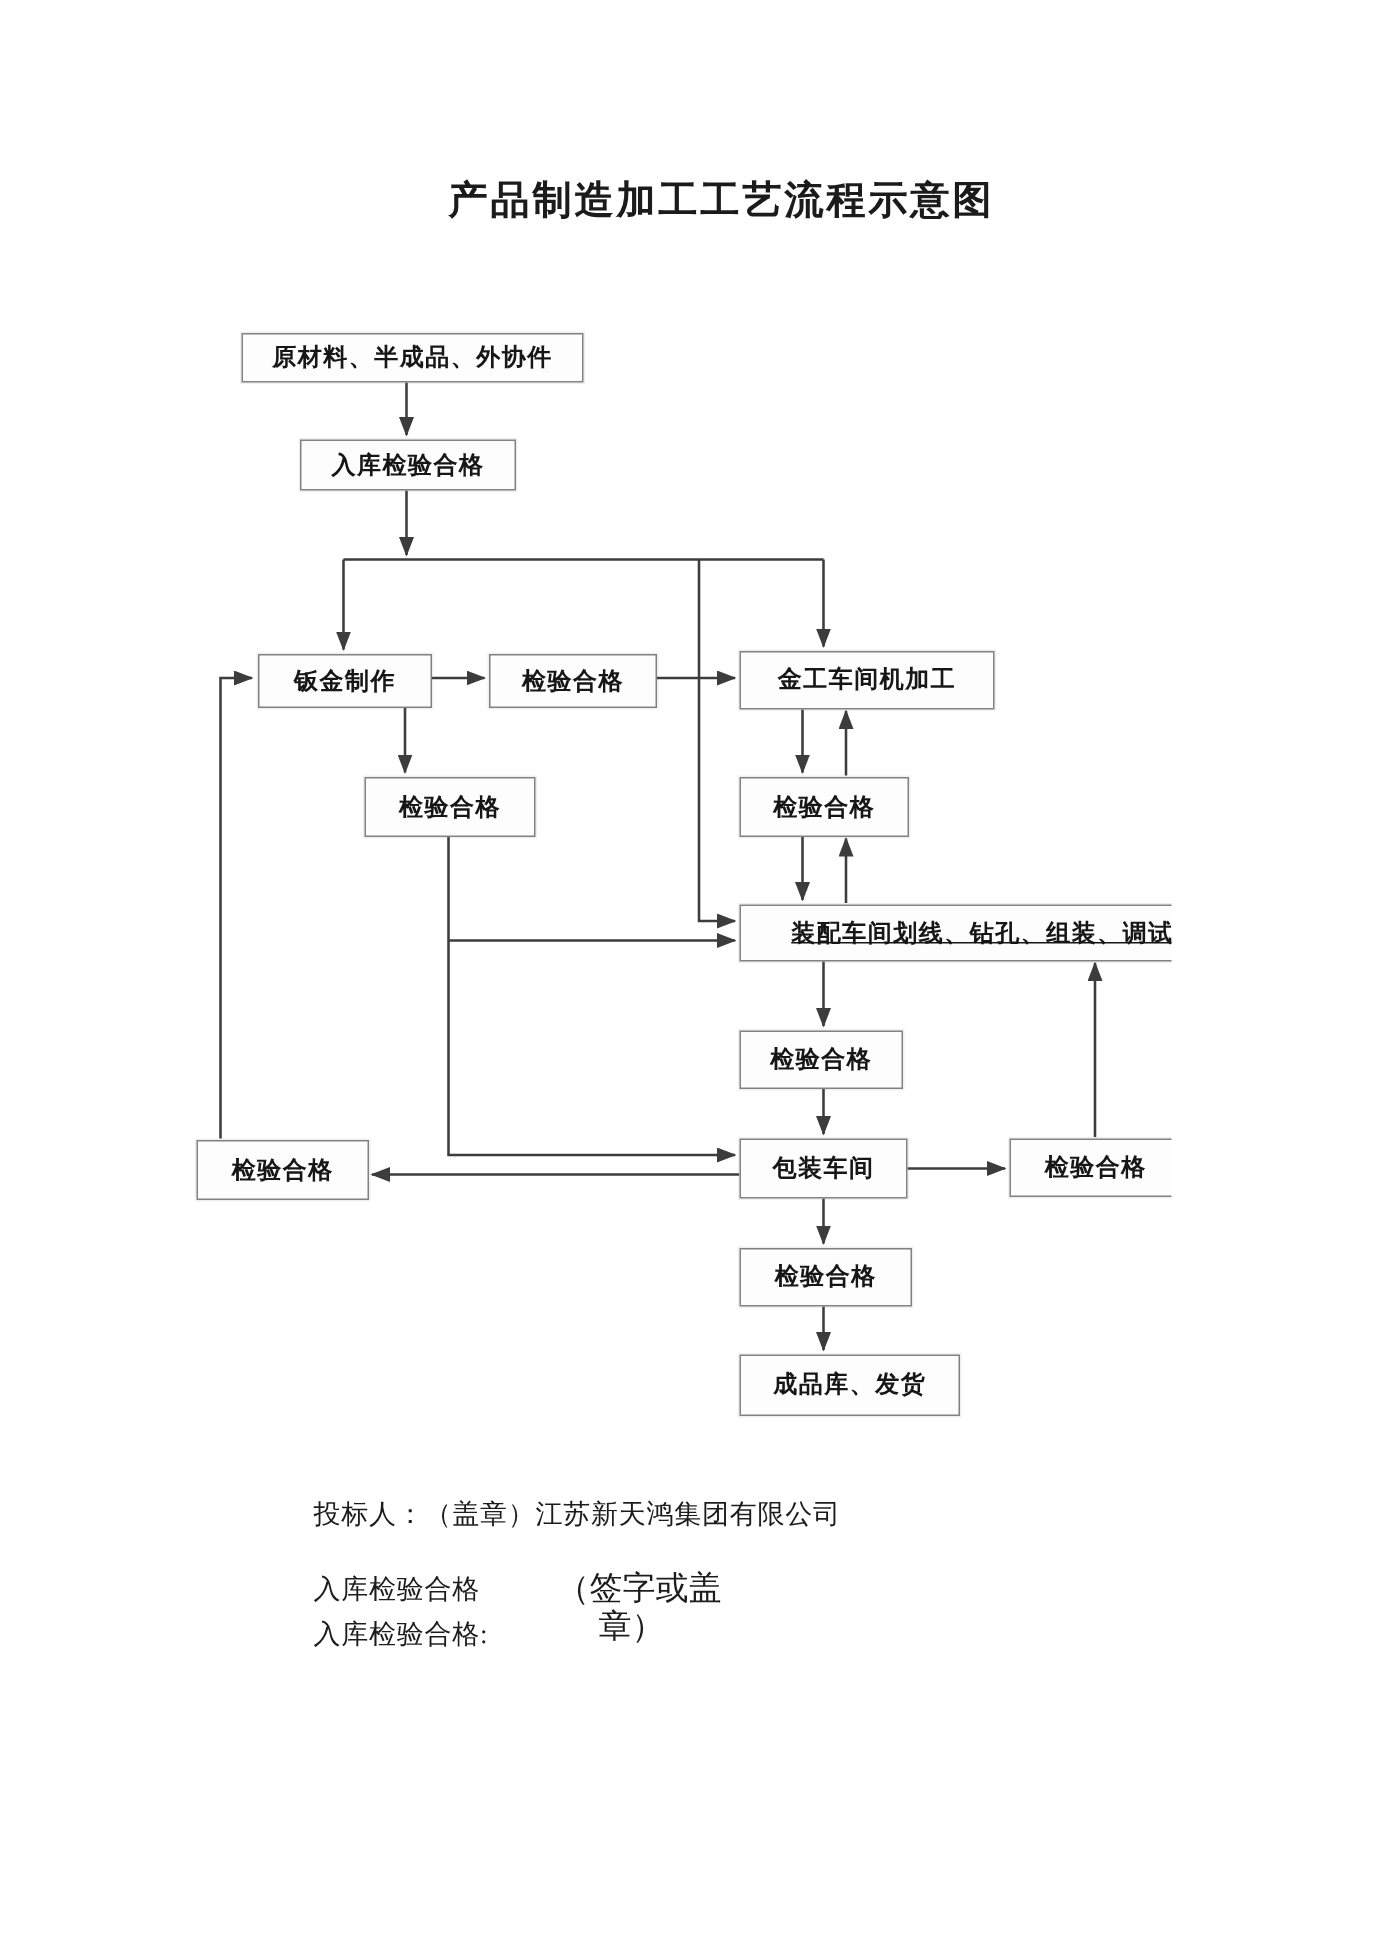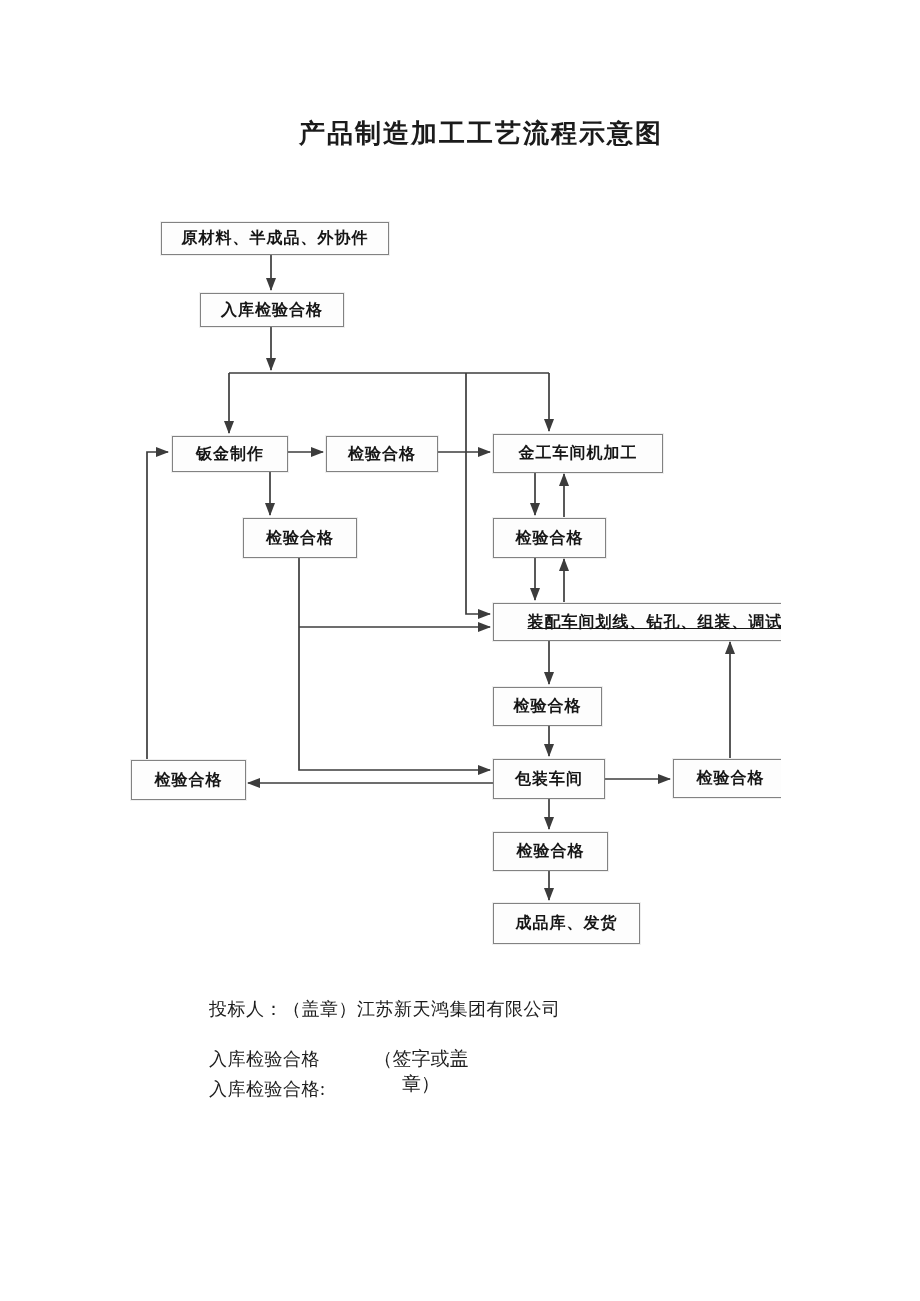--- a/index.html
+++ b/index.html
@@ -49,21 +49,21 @@
     font-size: 18px;
     color: #1c1c1c;
     letter-spacing: 0.5px;
   }
   .sign-note {
     position: absolute;
     left: 350px;
     top: 1046px;
     width: 100px;
     text-align: center;
-    font-size: 19px;
+    font-size: 22px;
     color: #1c1c1c;
     line-height: 25px;
   }
   .sign-note div { white-space: nowrap; }
 </style>
 </head>
 <body>
 
 <div class="page">
 

